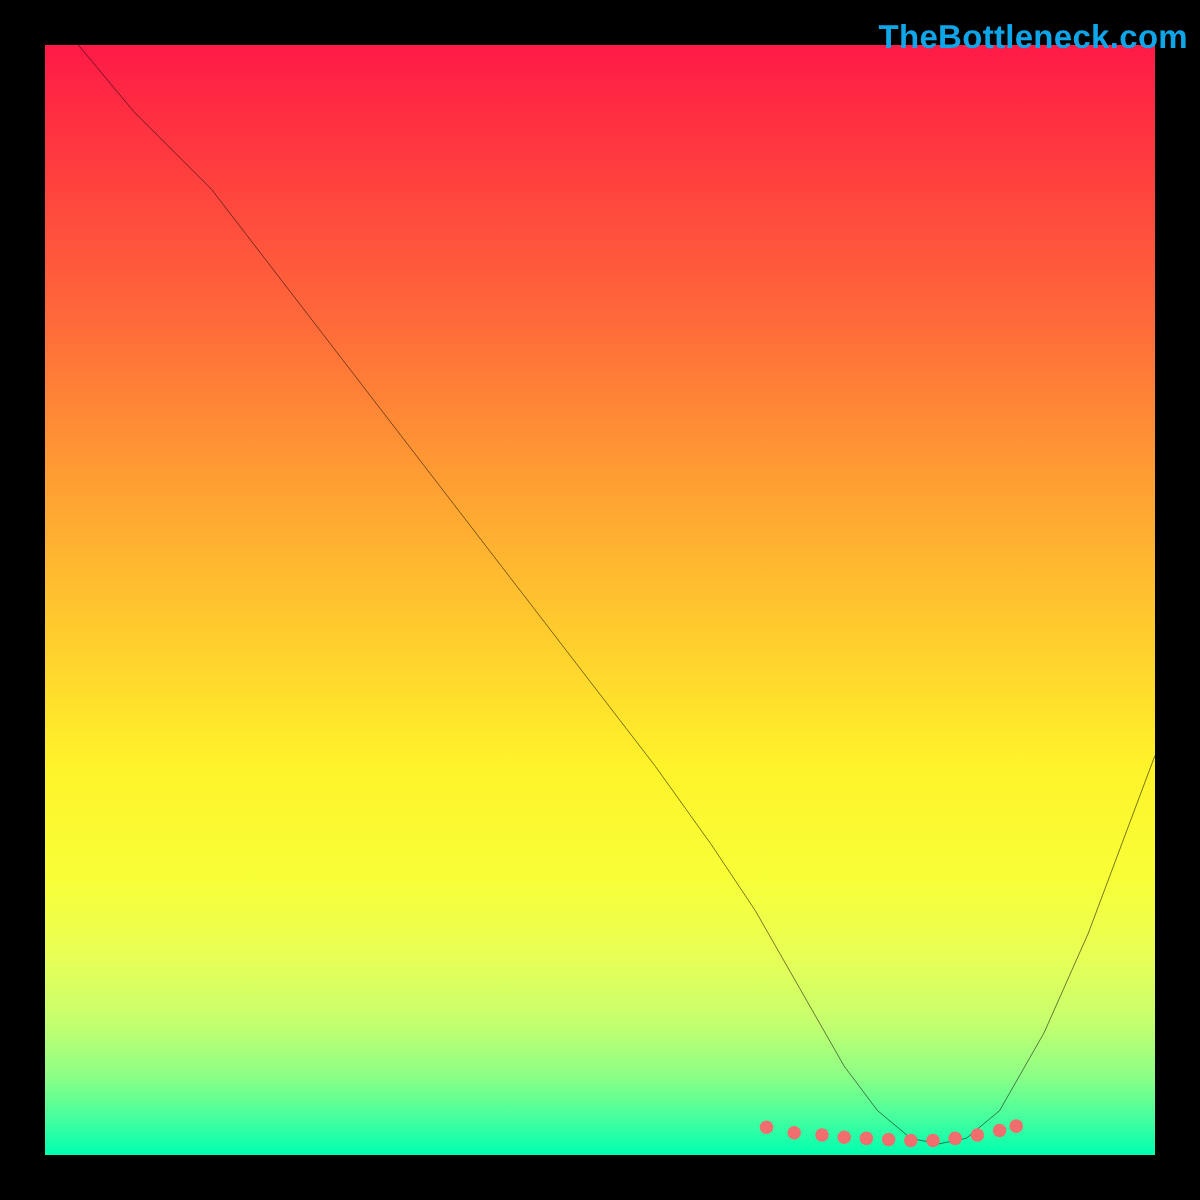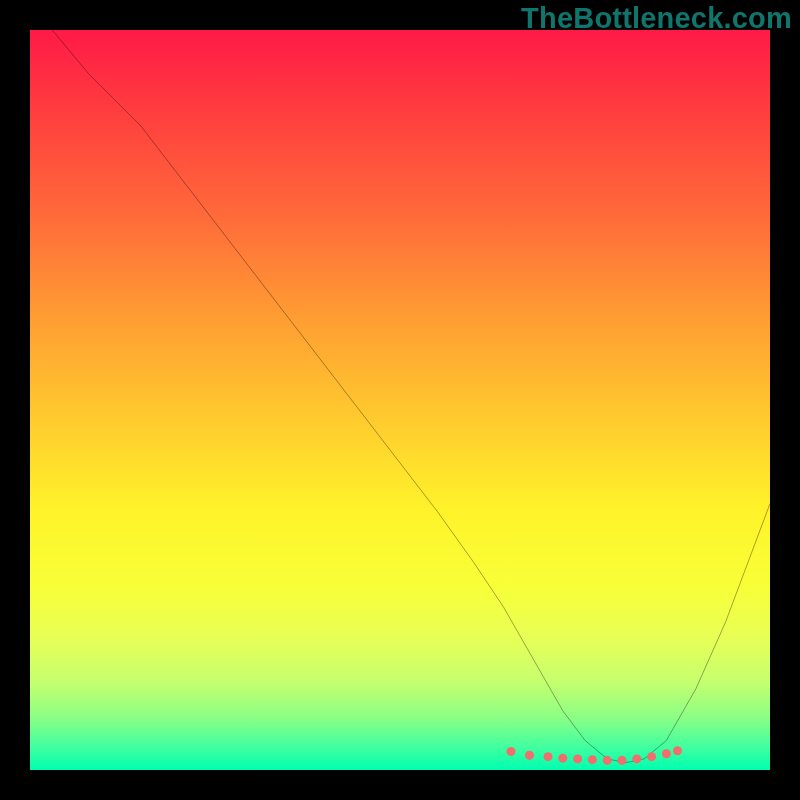--- a/index.html
+++ b/index.html
@@ -12,24 +12,24 @@
     font-family: Arial, Helvetica, sans-serif;
   }
   .frame {
     position: relative;
     width: 800px;
     height: 800px;
     background: #000;
   }
   .watermark {
     position: absolute;
-    top: 2px;
+    top: 12px;
     right: 8px;
-    color: #0f766e;
-    font-size: 29px;
+    color: #0ea5e9;
+    font-size: 22px;
     font-weight: 600;
     letter-spacing: 0.2px;
     z-index: 10;
   }
   .plot-area {
     position: absolute;
     left: 30px;
     top: 30px;
     width: 740px;
     height: 740px;

